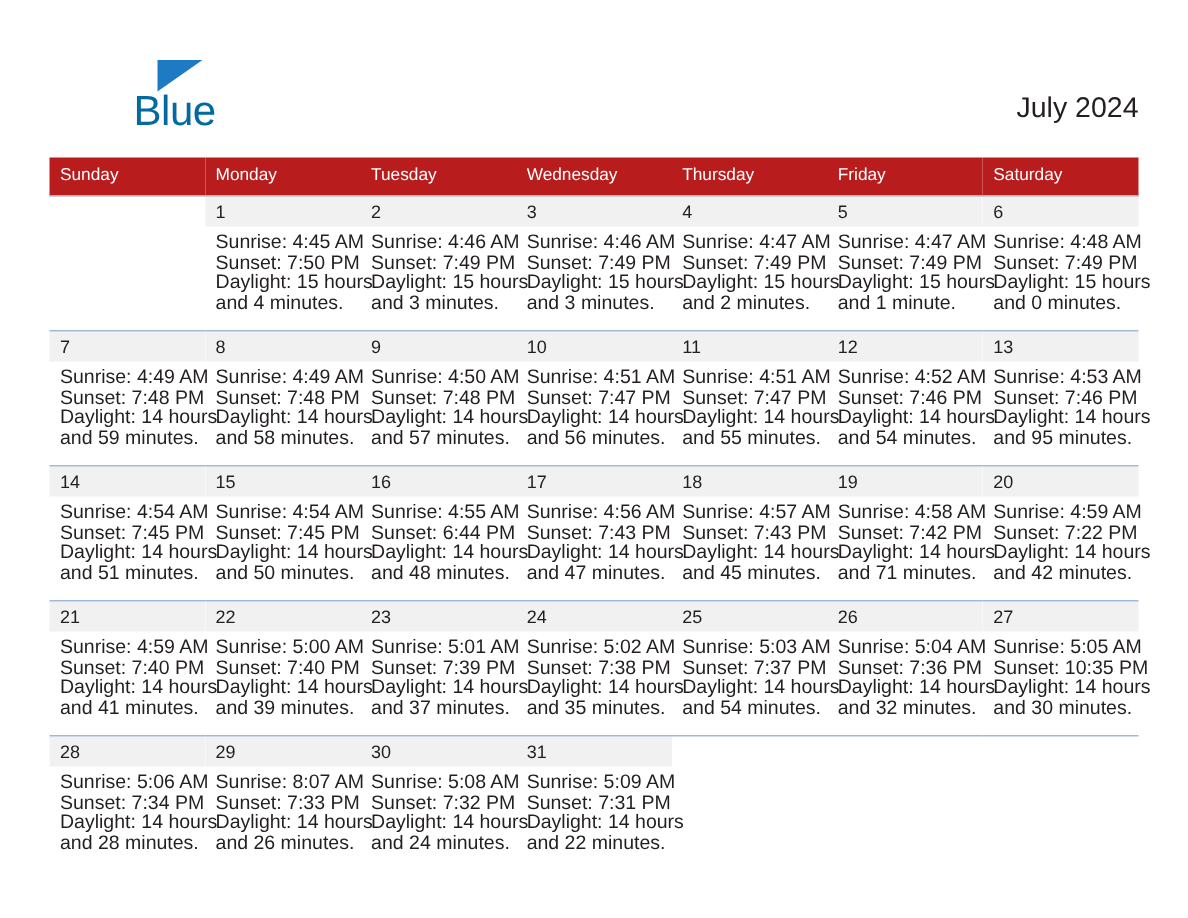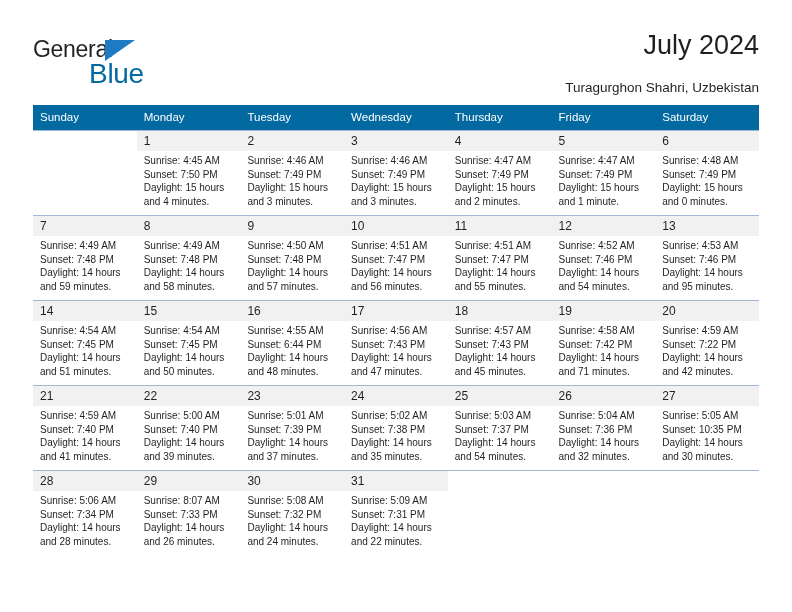--- a/index.html
+++ b/index.html
@@ -64,44 +64,45 @@
     font-family: "Liberation Sans", sans-serif;
   }
 
   .title-block {
     position: absolute;
     right: 0;
     top: 0;
     text-align: right;
   }
   .cal-title {
-    font-size: 27px;
+    font-size: 19px;
     color: #231f20;
     line-height: 34px;
     white-space: nowrap;
+    margin-top: 28px;
   }
   .cal-subtitle {
     font-size: 13.5px;
     color: #231f20;
     line-height: 20px;
     margin-top: 16px;
     white-space: nowrap;
   }
 
   
   .calendar {
     position: absolute;
     left: 33px;
     top: 105px;
     width: 726px;
     border-collapse: collapse;
     table-layout: fixed;
   }
   .calendar th {
-    background: #0369a1;
+    background: #b91c1c;
     color: #ffffff;
     font-size: 11.5px;
     font-weight: normal;
     text-align: left;
     padding: 5px 0 6px 7px;
     height: 14px;
     border: none;
   }
   .calendar td {
     width: 103.7px;
@@ -117,36 +118,35 @@
     font-size: 12px;
     color: #231f20;
     padding: 3px 0 3px 7px;
     height: 14px;
     line-height: 14px;
   }
   td.empty .daynum {
     background: #ffffff;
   }
   .details {
-    padding: 3px 4px 7px 7px;
-    font-size: 10px;
+    padding: 3px 4px 12px 7px;
+    font-size: 13px;
     line-height: 13.5px;
     color: #231f20;
   }
   .details div { white-space: nowrap; }
 </style>
 </head>
 <body>
 
 <div class="page">
 
   <div class="header">
 
     <div class="logo">
-      <span class="logo-general">General</span>
       <span class="logo-triangle"></span>
       <span class="logo-blue">Blue</span>
     </div>
 
     <div class="title-block">
       <div class="cal-title">July 2024</div>
       <div class="cal-subtitle">Turagurghon Shahri, Uzbekistan</div>
     </div>
 
   </div>

